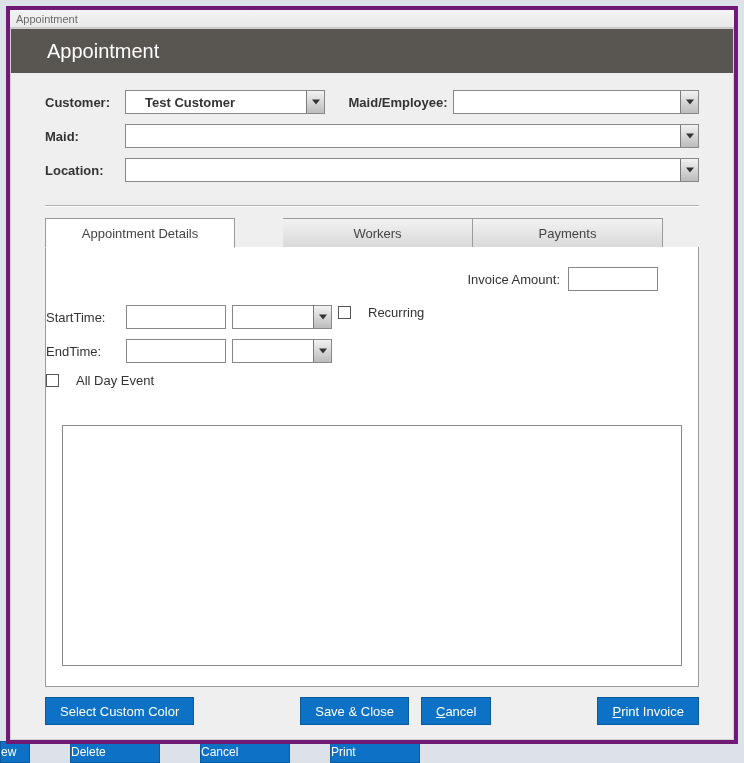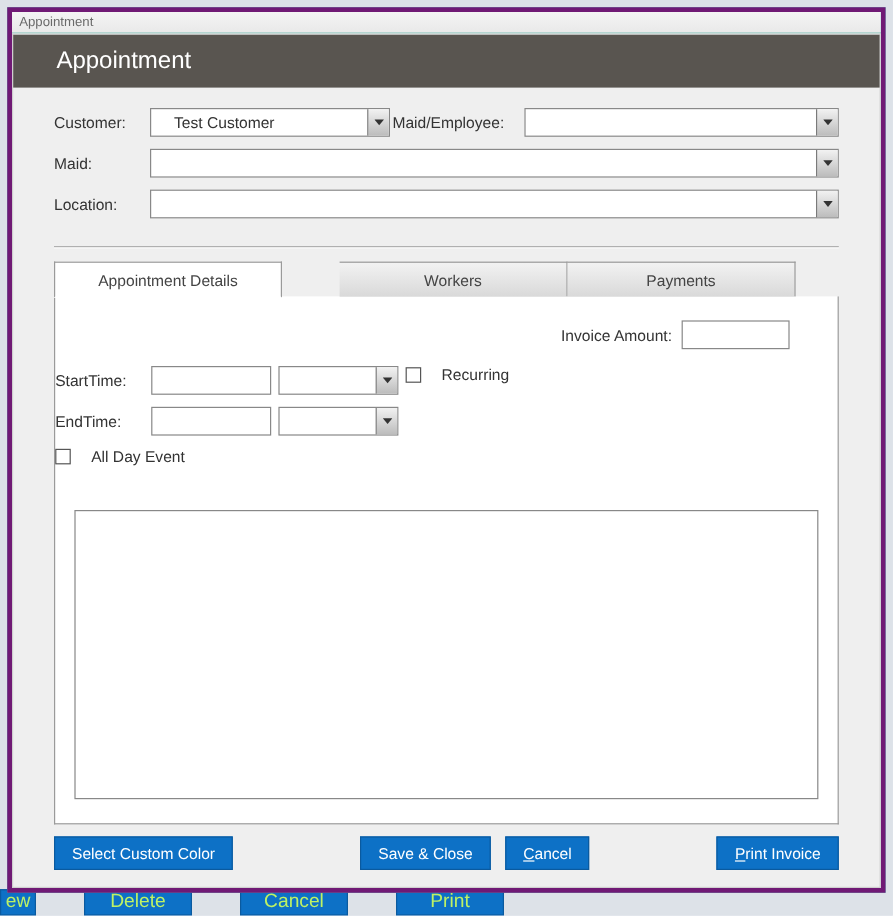--- a/index.html
+++ b/index.html
@@ -1,28 +1,28 @@
 <!DOCTYPE html>
 <html><head>
 <meta charset="utf-8">
 <style>
   * { box-sizing: border-box; }
   html, body { margin: 0; padding: 0; font-family: "Segoe UI", Arial, sans-serif; font-size: 13px; color: #333; background: #dde2e8; }
   .viewport { position: relative; width: 744px; height: 763px; overflow: hidden; }
 
   
-  .bg-btn { position:absolute; bottom:0; height:22px; background:#0d71c6; color:#bef264; border:1px solid #0a5a9f; font-size:16px; display:flex; align-items:center; justify-content:center; overflow:hidden; }
+  .bg-btn { position:absolute; bottom:0; height:22px; background:#0d71c6; color:#ffffff; border:1px solid #0a5a9f; font-size:12px; display:flex; align-items:center; justify-content:flex-start; overflow:hidden; }
 
   .window { position:absolute; left:6px; top:6px; width:732px; height:738px; background:#5eead4; border:4px solid #701a75; }
   .titlebar { height:18px; background:linear-gradient(#f4f4f4,#e9e9e9); border-bottom:1px solid #c8c8c8; padding:0 6px; font-size:11px; color:#6a6a6a; line-height:18px; }
   .window-body { position:absolute; left:0; right:0; top:18px; bottom:0; background:#efefef; border:1px solid #d0d0d0; margin:0; }
   .header-band { height:44px; background:#595550; color:#fff; display:flex; align-items:center; padding-left:36px; font-size:20px; font-weight:400; }
 
   .form-top { padding:14px 34px 10px 34px; }
-  .row { display:flex; align-items:center; height:30px; margin-bottom:4px; }
+  .row { display:flex; align-items:center; height:30px; margin-bottom:4px;font-weight:bold; }
   .lbl { width:80px; color:#333; }
   .combo { position:relative; height:24px; background:#fff; border:1px solid #888; display:flex; align-items:center; padding:0 4px; }
   .combo .arrow { position:absolute; right:0; top:0; width:18px; height:100%; background:linear-gradient(#f2f2f2,#bcbcbc); border-left:1px solid #7a7a7a; display:flex; align-items:center; justify-content:center; }
   .combo .arrow svg { width:8px; height:6px; }
   .combo-text { font-size:13px; white-space:nowrap; overflow:hidden; }
 
   .divider { height:1px; background:#b0b0b0; margin:6px 34px 12px 34px; box-shadow:0 1px 0 #fff; }
 
   .tabs-wrap { margin:0 34px; }
   .tabstrip { display:flex; }
@@ -82,21 +82,21 @@
         <div class="row">
           <div class="lbl">Customer:</div>
           <div class="combo" style="width:200px;padding-left:19px;">
             <span class="combo-text">Test Customer</span>
             <div class="arrow">
                 <svg viewBox="0 0 10 6">
                   <path d="M0 0 L10 0 L5 6 Z" fill="#333"></path>
                 </svg>
               </div>
           </div>
-          <div class="lbl" style="width:110px;margin-left:2px;">Maid/Employee:</div>
+          <div class="lbl" style="width:110px;margin-left:18px;text-align:center;">Maid/Employee:</div>
           <div class="combo" style="flex:1;">
             <span class="combo-text"></span>
             <div class="arrow">
                 <svg viewBox="0 0 10 6">
                   <path d="M0 0 L10 0 L5 6 Z" fill="#333"></path>
                 </svg>
               </div>
           </div>
         </div>
         <div class="row">

